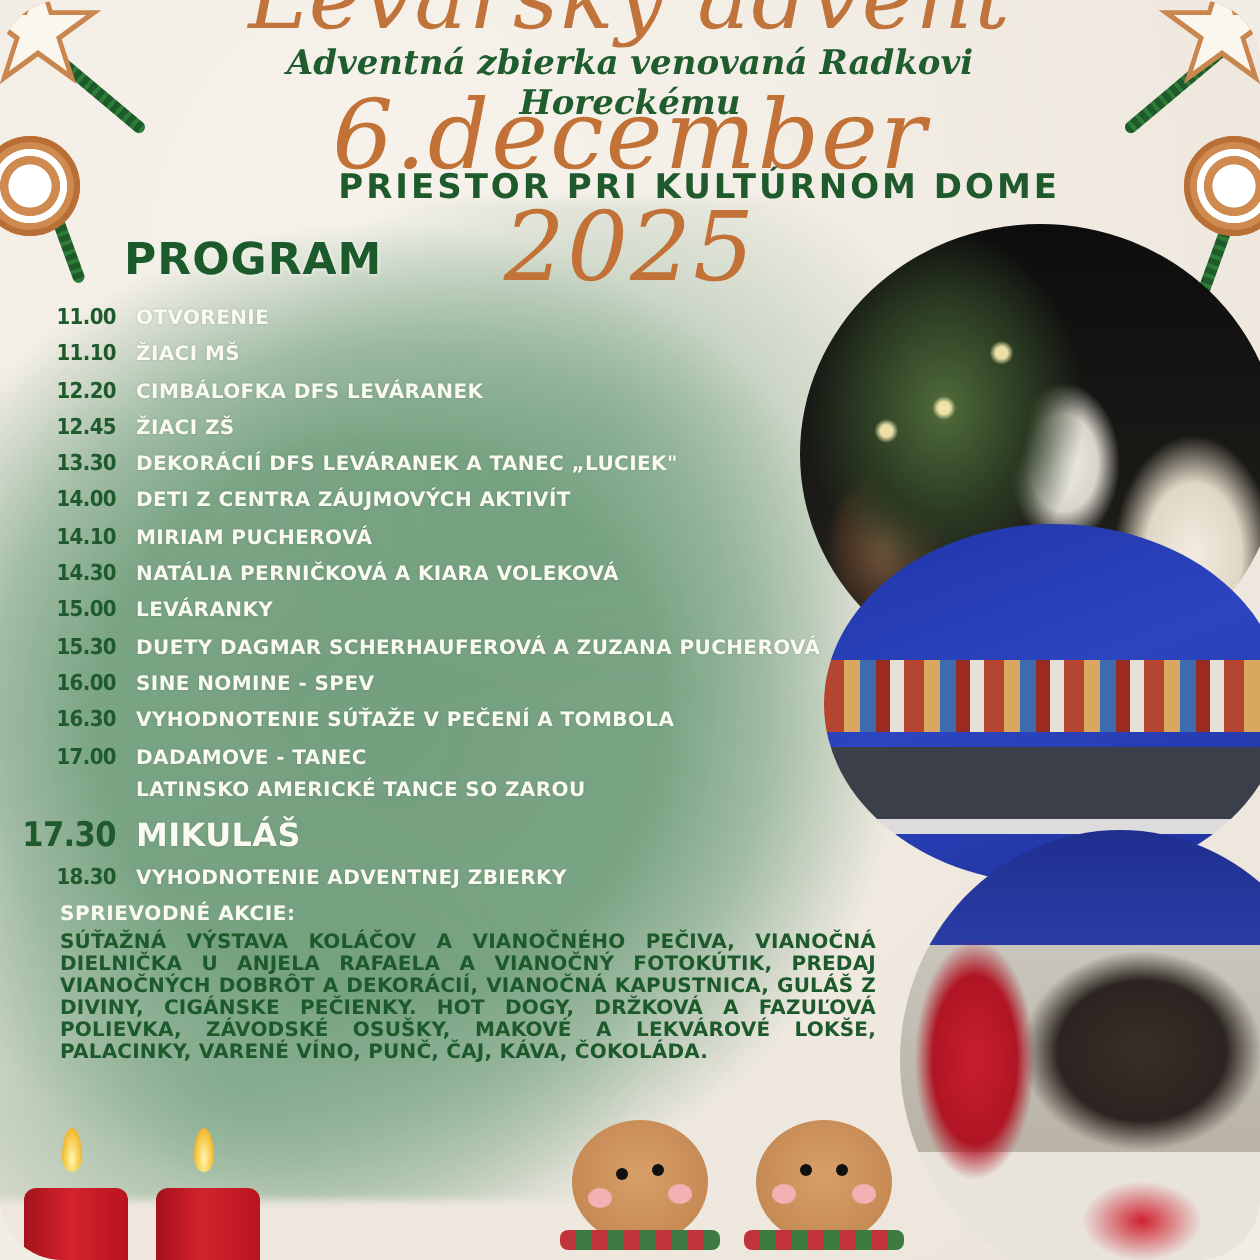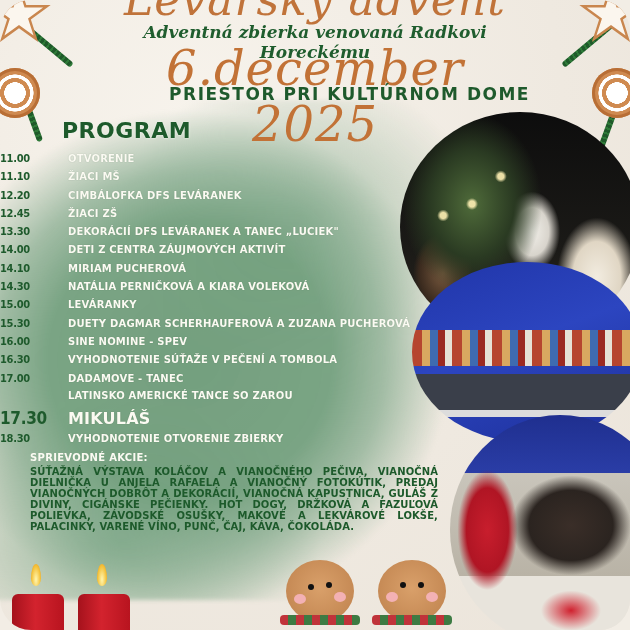--- a/index.html
+++ b/index.html
@@ -47,21 +47,21 @@
     font-family: "DejaVu Sans", sans-serif; font-weight: bold; font-size: 22px;
     color: #1d5a2b; letter-spacing: 0.5px;
     text-shadow: 0 0 2px #eaf1e8, 0 0 2px #eaf1e8;
     text-align: center;
   }
   .program {
     position: absolute; left: 0; top: 152px; width: 430px;
   }
   .row { display: flex; align-items: baseline; height: 18.3px; }
   .time {
-    width: 58px; text-align: left; padding-right: 10px;
+    width: 58px; text-align: right; padding-right: 10px;
     font-family: "DejaVu Sans Condensed", "DejaVu Sans", sans-serif; font-weight: bold;
     font-size: 11px; color: #1e5a2c; letter-spacing: -0.3px;
   }
   .event {
     font-family: "DejaVu Sans", sans-serif; font-weight: bold; font-size: 10px;
     color: #fbfaf2; letter-spacing: 0.2px; white-space: nowrap;
     text-shadow: 0 0 1px rgba(40,80,50,0.35);
   }
   .row.big { height: 24px; }
   .row.big .time { font-size: 17px; width: 58px; }
@@ -221,21 +221,21 @@
     <div class="row">
         <span class="time"></span>
         <span class="event">LATINSKO AMERICKÉ TANCE SO ZAROU</span>
       </div>
     <div class="row big">
         <span class="time">17.30</span>
         <span class="event">MIKULÁŠ</span>
       </div>
     <div class="row">
         <span class="time">18.30</span>
-        <span class="event">VYHODNOTENIE OTVORENIE ZBIERKY</span>
+        <span class="event">VYHODNOTENIE ADVENTNEJ ZBIERKY</span>
       </div>
   </div>
 
   <div class="accomp">
     <div class="accomp-title">SPRIEVODNÉ AKCIE:</div>
     <div class="accomp-text">SÚŤAŽNÁ VÝSTAVA KOLÁČOV A VIANOČNÉHO PEČIVA, VIANOČNÁ DIELNIČKA U ANJELA RAFAELA A VIANOČNÝ FOTOKÚTIK, PREDAJ VIANOČNÝCH DOBRÔT A DEKORÁCIÍ, VIANOČNÁ KAPUSTNICA, GULÁŠ Z DIVINY, CIGÁNSKE PEČIENKY. HOT DOGY, DRŽKOVÁ A FAZUĽOVÁ POLIEVKA, ZÁVODSKÉ OSUŠKY, MAKOVÉ A LEKVÁROVÉ LOKŠE, PALACINKY, VARENÉ VÍNO, PUNČ, ČAJ, KÁVA, ČOKOLÁDA.</div>
   </div>
 
   <div class="photo photo-1"></div>
   <div class="photo photo-2"></div>

